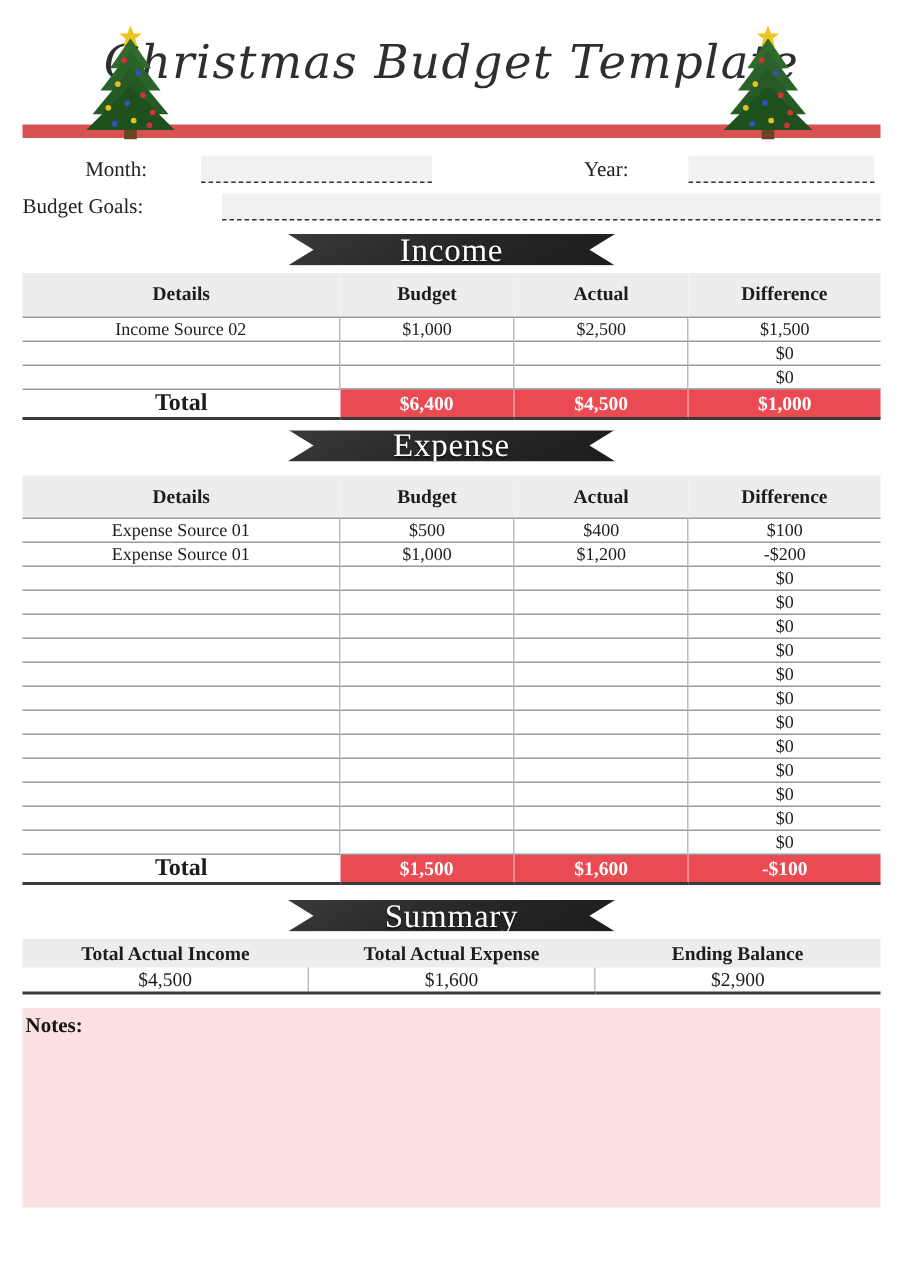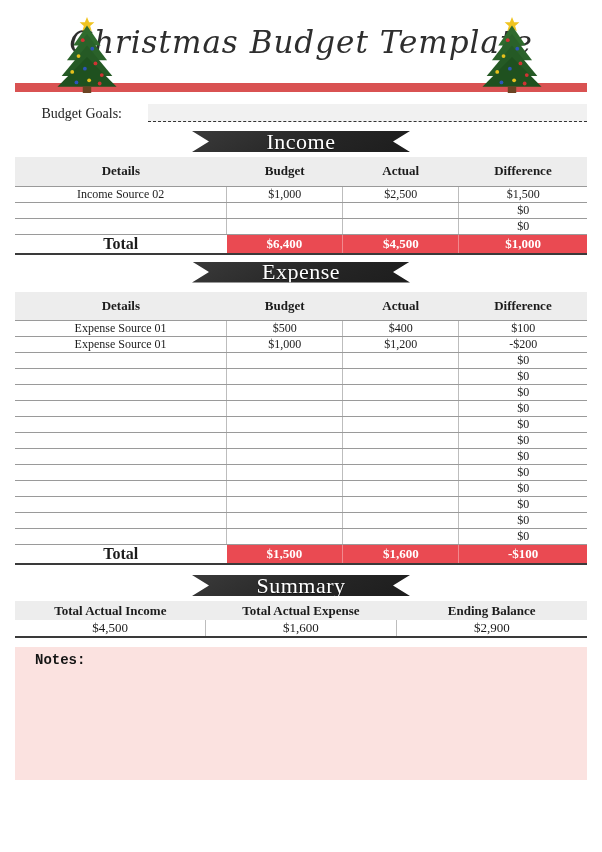--- a/index.html
+++ b/index.html
@@ -16,21 +16,21 @@
   .tree { position:absolute; bottom:1px; width:70px; height:76px; }
   .tree-left { left:37px; }
   .tree-right { right:40px; }
 
   
   .fields { margin-top:10px; }
   .field-row { display:flex; align-items:flex-end; margin-bottom:7px; }
   .field-label { font-size:14px; color:#222; }
   .lbl-month { width:83px; text-align:right; }
   .lbl-year { margin-left:98px; width:33px; text-align:right; }
-  .lbl-goals { width:107px; text-align:right; }
+  .lbl-goals { width:107px; text-align:left; }
   .field-input { background:#f1f1f1; border-bottom:1px dashed #333; height:18px;
                  font-size:13px; padding:0 4px; }
   .inp-month { margin-left:36px; width:154px; }
   .inp-year { margin-left:40px; width:124px; }
   .inp-goals { margin-left:26px; flex:1; }
 
   
   .banner-wrap { display:flex; justify-content:center; }
   .banner { width:218px; height:21px; display:flex; align-items:center; justify-content:center;
             background:linear-gradient(150deg,#3a3a3a 0%, #262626 55%, #1d1d1d 100%);
@@ -56,21 +56,21 @@
   tr.total-row td.red { background:#ea4a52; color:#fff; font-weight:bold; font-size:13px; }
   tr.total-row td.red + td.red { border-left:1px solid rgba(255,255,255,0.35); }
 
   
   .tbl-summary { margin-top:5px; }
   .tbl-summary th { height:19px; border-bottom:none; }
   .tbl-summary td { height:17px; border-bottom:2px solid #3a3a3a; font-size:13px; }
   .tbl-summary td + td { border-left:1px solid #bdbdbd; }
 
   
-  .notes { margin-top:9px; height:133px; background:#fbe2e0; padding:5px 20px;font-family:Liberation Mono, monospace; }
+  .notes { margin-top:9px; height:133px; background:#fbe2e0; padding:5px 2px; }
   .notes-label { font-weight:bold; font-size:14px; color:#151515; }
   .notes-area { height:100px; font-size:13px; }
 </style>
 </head>
 <body>
 
 <div class="page">
 
   <div class="header">
     <div class="title">Christmas Budget Template</div>
@@ -108,20 +108,26 @@
         <circle cx="18" cy="52" r="1.8" fill="#e8c11c"></circle>
       <circle cx="46" cy="55" r="1.8" fill="#cf3333"></circle>
         <circle cx="34" cy="60" r="1.8" fill="#e8c11c"></circle>
       <circle cx="22" cy="62" r="1.8" fill="#2c55b8"></circle>
         <circle cx="44" cy="63" r="1.8" fill="#cf3333"></circle>
     </svg>
   </div>
 
   <div class="fields">
     <div class="field-row">
+      <span class="field-label lbl-month">Month:</span>
+      <div class="field-input inp-month"></div>
+      <span class="field-label lbl-year">Year:</span>
+      <div class="field-input inp-year"></div>
+    </div>
+    <div class="field-row">
       <span class="field-label lbl-goals">Budget Goals:</span>
       <div class="field-input inp-goals"></div>
     </div>
   </div>
 
   <div class="banner-wrap banner-income">
     <div class="banner">Income</div>
   </div>
   <table class="tbl tbl-income">
     <colgroup>

